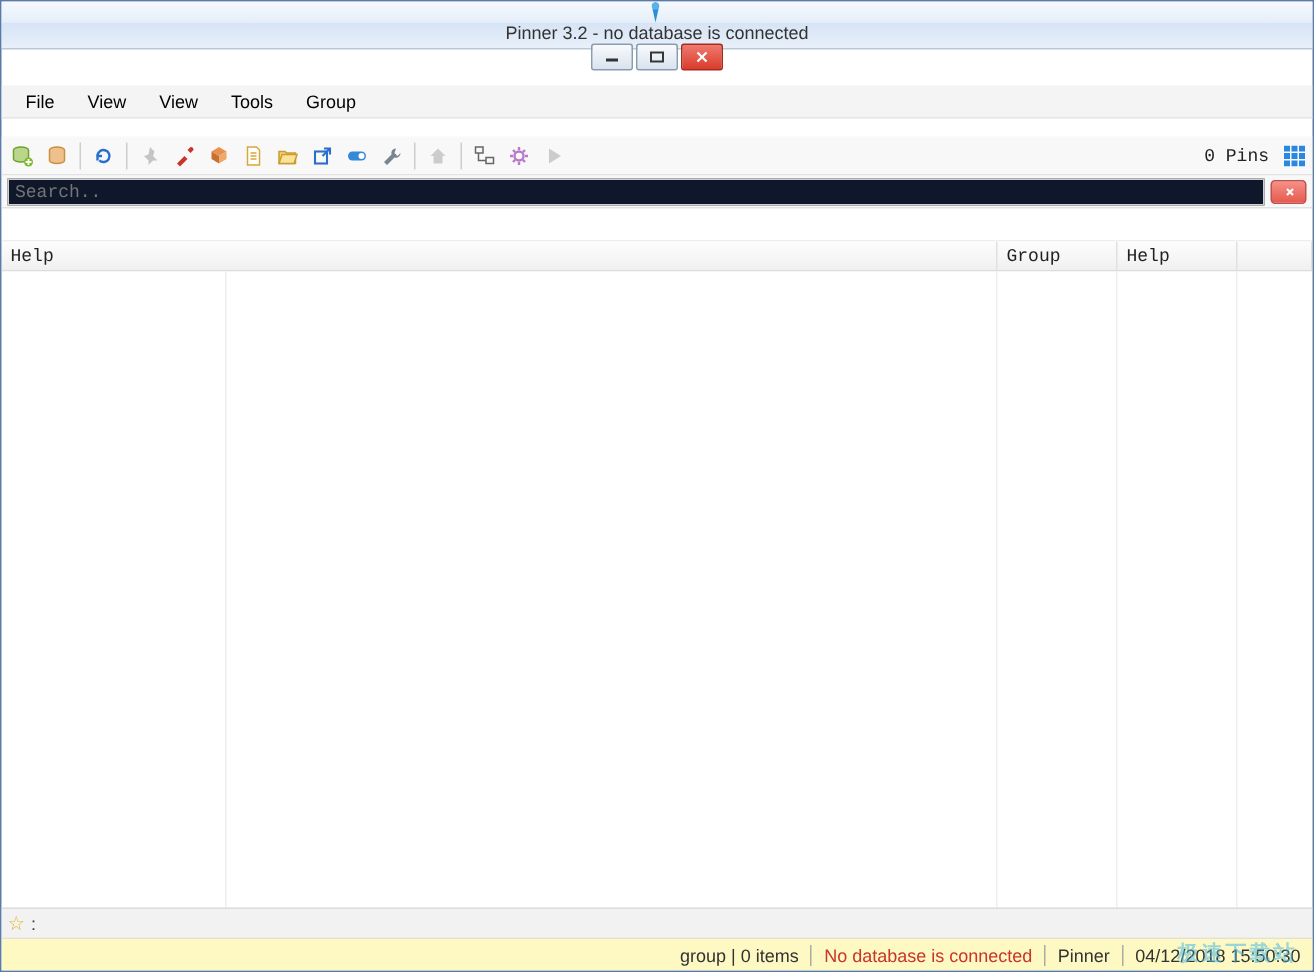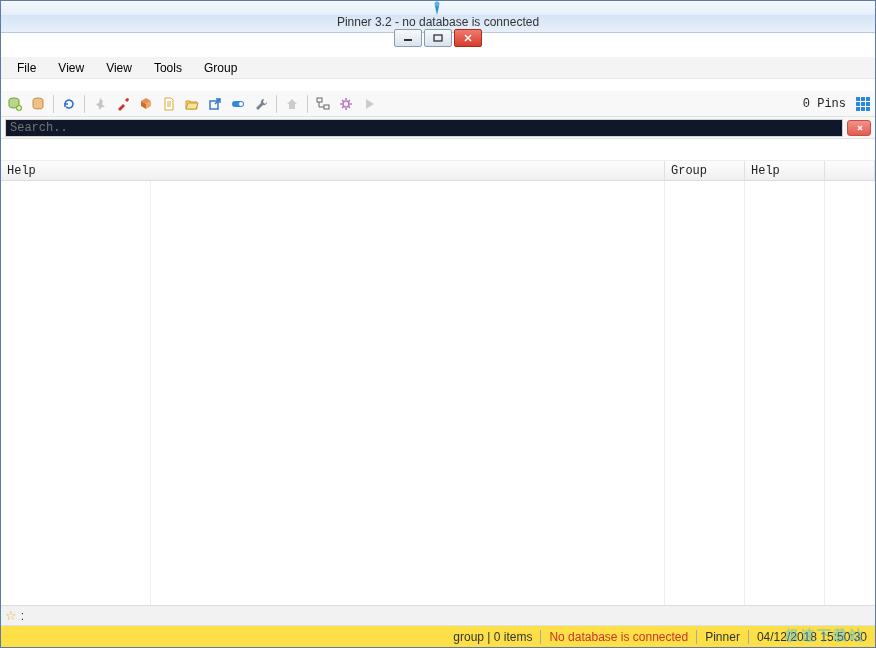--- a/index.html
+++ b/index.html
@@ -186,21 +186,21 @@
       display: flex;
       align-items: center;
       padding: 0 4px;
       gap: 4px;
     }
     .star-icon { color: #e8b52a; font-size: 13px; }
     .colon { color: #333; }
     
     .statusbar {
       height: 22px;
-      background: #fde047;
+      background: #fef9c3;
       border-top: 1px solid #e0e0e0;
       display: flex;
       align-items: center;
       justify-content: flex-end;
       padding: 0 8px;
       gap: 8px;
       font-size: 12px;
       color: #333;
     }
     .sb-sep {

